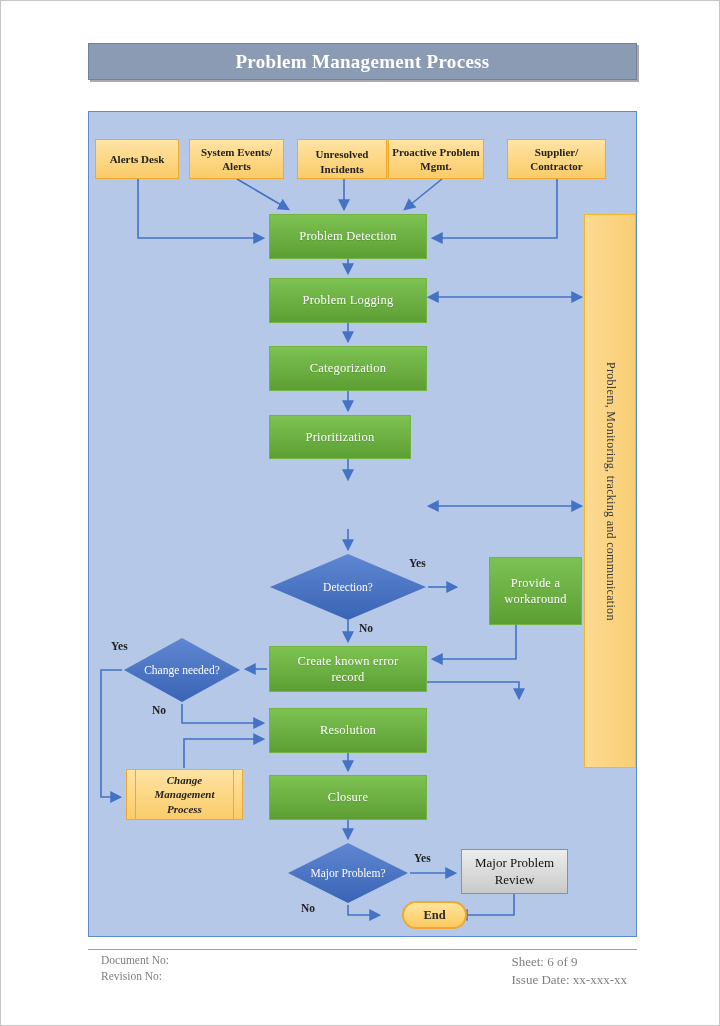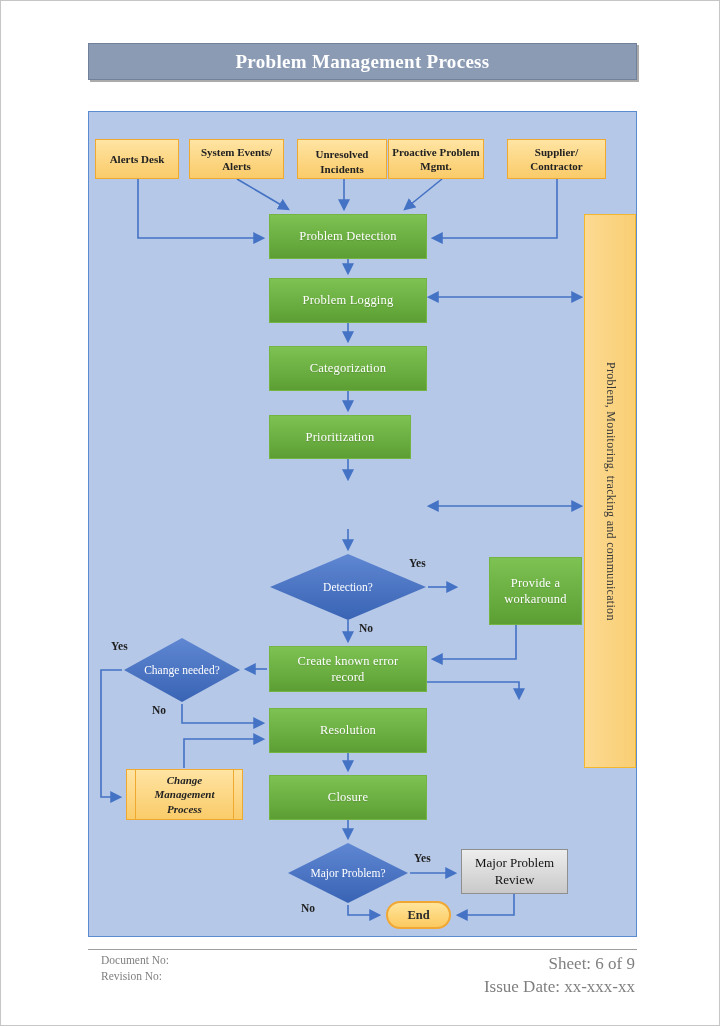--- a/index.html
+++ b/index.html
@@ -65,21 +65,21 @@
   .lbl{position:absolute;font-size:11.5px;font-weight:600;color:#1f1f1f;}
   .cyl-wrap{position:absolute;left:472px;top:702px;width:95px;height:48px;}
   .cyl-text{
     position:absolute;inset:0;display:flex;align-items:center;justify-content:center;
     padding-right:16px;box-sizing:border-box;
     font-size:10.5px;font-weight:600;color:#2f2f2f;line-height:1.25;text-align:center;
   }
   .connectors{position:absolute;left:0;top:0;width:720px;height:1026px;pointer-events:none;}
   .footer-line{position:absolute;left:87px;top:948px;width:549px;border-top:1px solid #9e9e9e;}
   .footer-left{position:absolute;left:100px;top:952px;color:#7f7f7f;font-size:11.5px;line-height:1.35;}
-  .footer-right{position:absolute;right:84px;top:952px;color:#7f7f7f;font-size:17px;line-height:1.35;text-align:right;}
+  .footer-right{position:absolute;right:92px;top:952px;color:#7f7f7f;font-size:13px;line-height:1.35;}
 </style>
 </head>
 <body>
 
 <div class="page">
 
   <div class="titlebar">Problem Management Process</div>
 
   <div class="panel"></div>
 
@@ -174,21 +174,21 @@
 
   <div class="cmp" style="left:125px;top:768px;width:117px;height:51px;">
       <span style="padding:0 12px;">Change Management Process</span>
     </div>
 
 
   <div class="node gray-box" style="left:460px;top:848px;width:107px;height:45px;">
       <span>Major Problem Review</span>
     </div>
 
-  <div class="node end-pill" style="left:385px;top:900px;width:65px;height:28px;">
+  <div class="node end-pill" style="left:401px;top:900px;width:65px;height:28px;">
       <span>End</span>
     </div>
 
   <div class="band">
       <span>Problem, Monitoring, tracking and communication</span>
     </div>
 
   <span class="lbl" style="left:408px;top:556px;">Yes</span>
   <span class="lbl" style="left:358px;top:621px;">No</span>
   <span class="lbl" style="left:110px;top:639px;">Yes</span>

